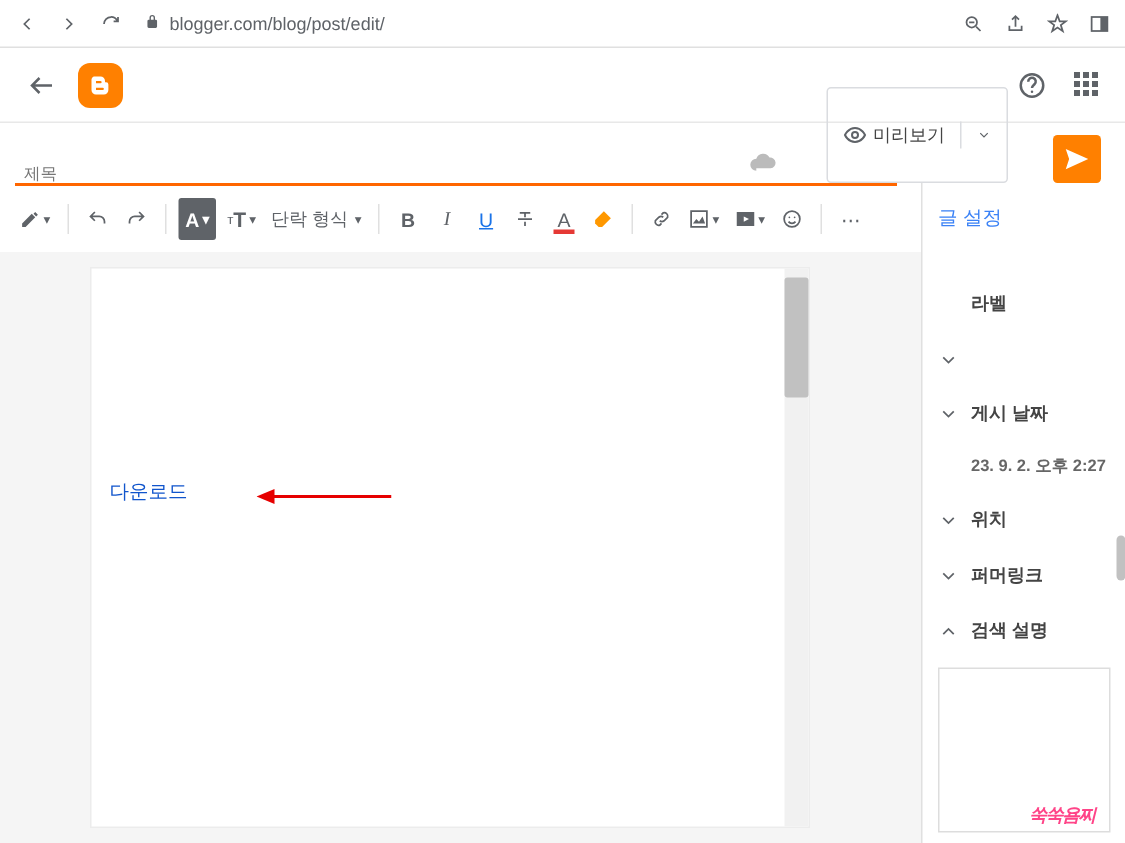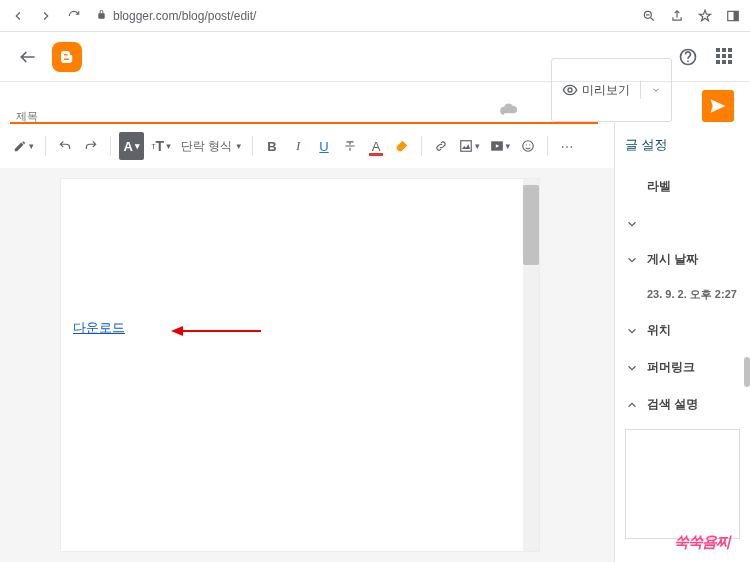--- a/index.html
+++ b/index.html
@@ -48,36 +48,36 @@
     .fmt-underline { text-decoration: underline; color: #1a73e8; }
     .fmt-strike { text-decoration: line-through; }
     .text-color-a { position: relative; }
     .text-color-a::after { content:''; position: absolute; bottom: 4px; left: 4px; right: 4px; height: 3px; background: #e53935; }
     
     
     .canvas-area { flex: 1; background: #f5f5f5; padding: 10px 50px 10px 60px; position: relative; overflow: hidden; }
     .page { background: #fff; width: 480px; height: 100%; padding: 140px 12px 20px 12px; position: relative; border: 1px solid #ececec; }
     .page-scrollbar { position: absolute; right: 0; top: 0; width: 16px; height: 100%; background: #f1f1f1; }
     .page-thumb { position: absolute; right: 0; top: 6px; width: 16px; height: 80px; background: #c1c1c1; border-radius: 2px; }
-    .link-text { color: #1155cc; text-decoration: underline; font-size: 13px; }
+    .link-text { color: #1155cc; font-size: 13px; }
     .red-arrow { position: absolute; left: 110px; top: 144px; }
     
     
     .sidebar { width: 135px; padding: 14px 10px; overflow-y: auto; position: relative; }
-    .sidebar-title { font-size: 13px; color: #0c4a6e; margin-bottom: 14px; }
+    .sidebar-title { font-size: 13px; color: #3b82f6; margin-bottom: 30px; }
     .side-item { display: flex; align-items: flex-start; gap: 8px; padding: 10px 0; font-size: 12px; color: #444; cursor: pointer; font-weight: bold; }
     .side-chevron { width: 14px; height: 14px; color: #5f6368; flex-shrink: 0; margin-top: 2px; }
     .side-label { flex: 1; }
     .side-sub { font-size: 11px; color: #666; margin-top: 19px; }
     .side-textarea { width: 100%; height: 110px; border: 1px solid #ddd; margin-top: 6px; resize: none; }
     .side-scroll { position: absolute; right: 0; top: 235px; width: 6px; height: 30px; background: #c1c1c1; border-radius: 3px; }
     
     
     .watermark { position: absolute; bottom: 10px; right: 20px; font-size: 22px; font-weight: 900; color: #0099dd; font-style: italic; letter-spacing: -1px; }
-    .watermark-sub { font-size: 15px; color: #ff4488; text-align: center; }
+    .watermark-sub { font-size: 12px; color: #ff4488; text-align: center; }
   </style>
 </head>
 <body>
 
 <div class="browser-bar">
   <div class="nav-btn">
     <svg width="14" height="14" viewBox="0 0 24 24">
         <path fill="none" stroke="currentColor" stroke-width="2" d="M15 18l-6-6 6-6"></path>
       </svg>
   </div>

